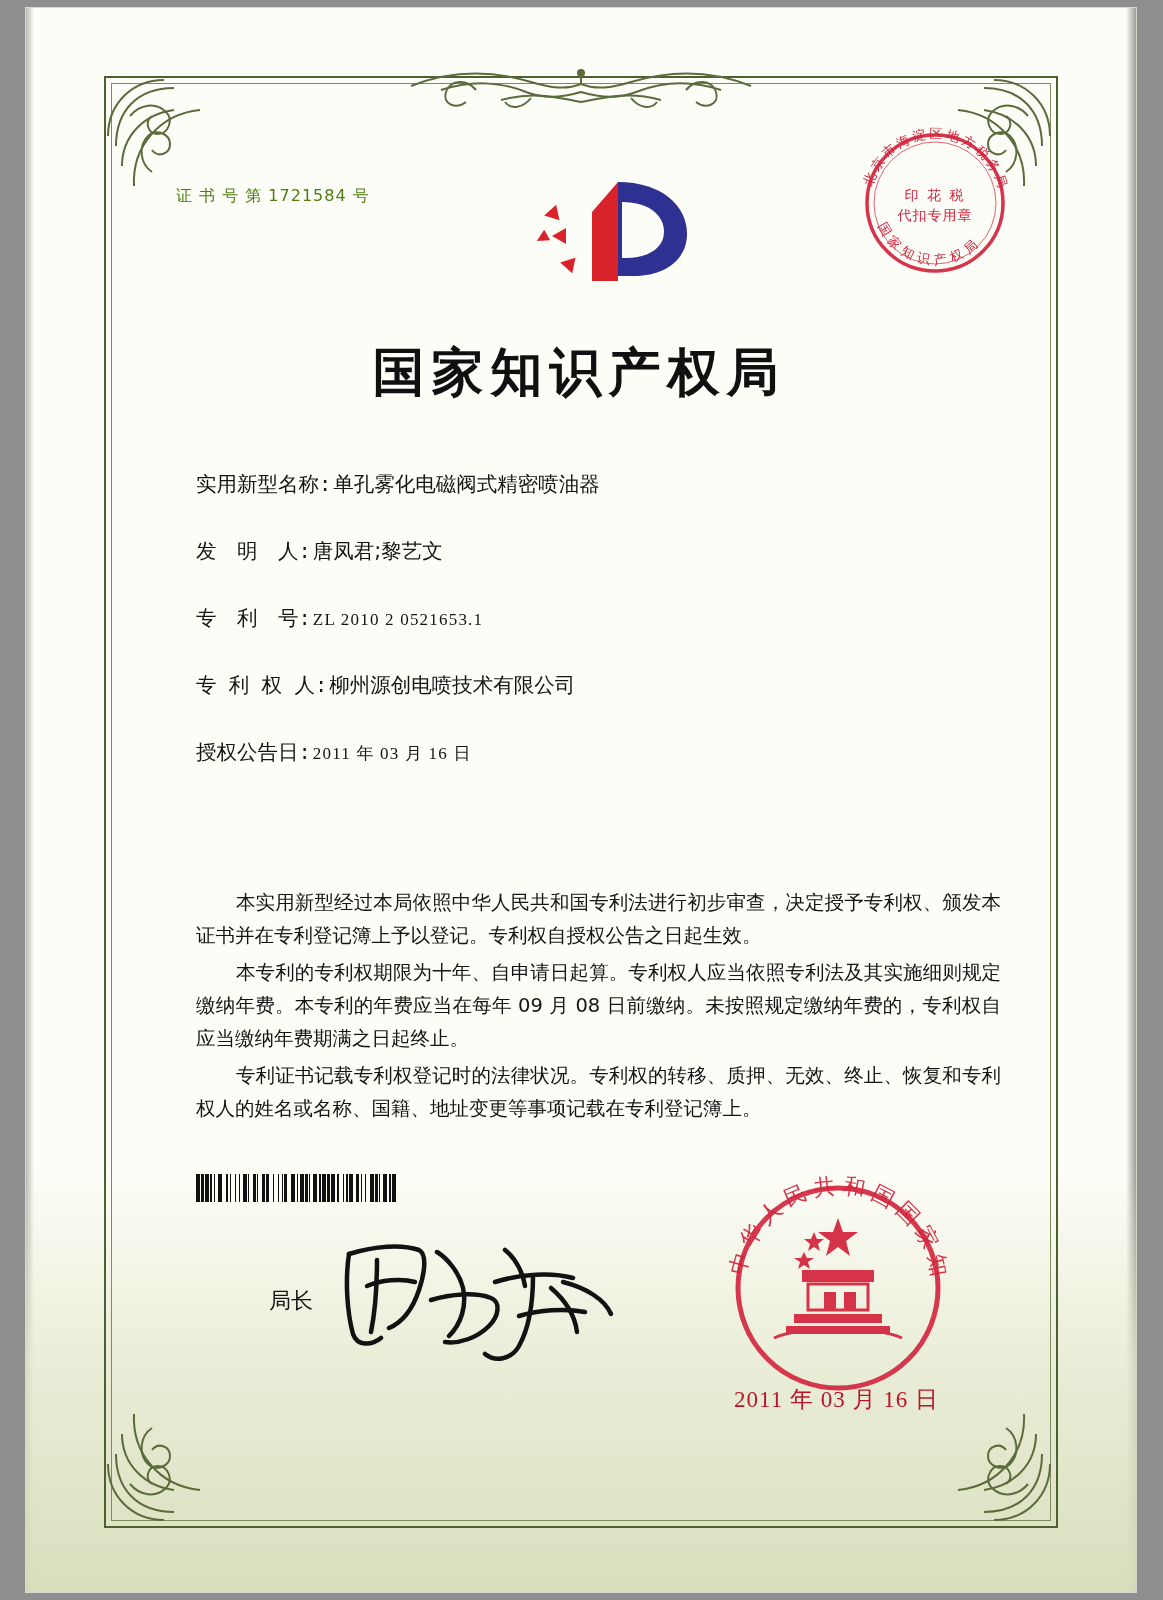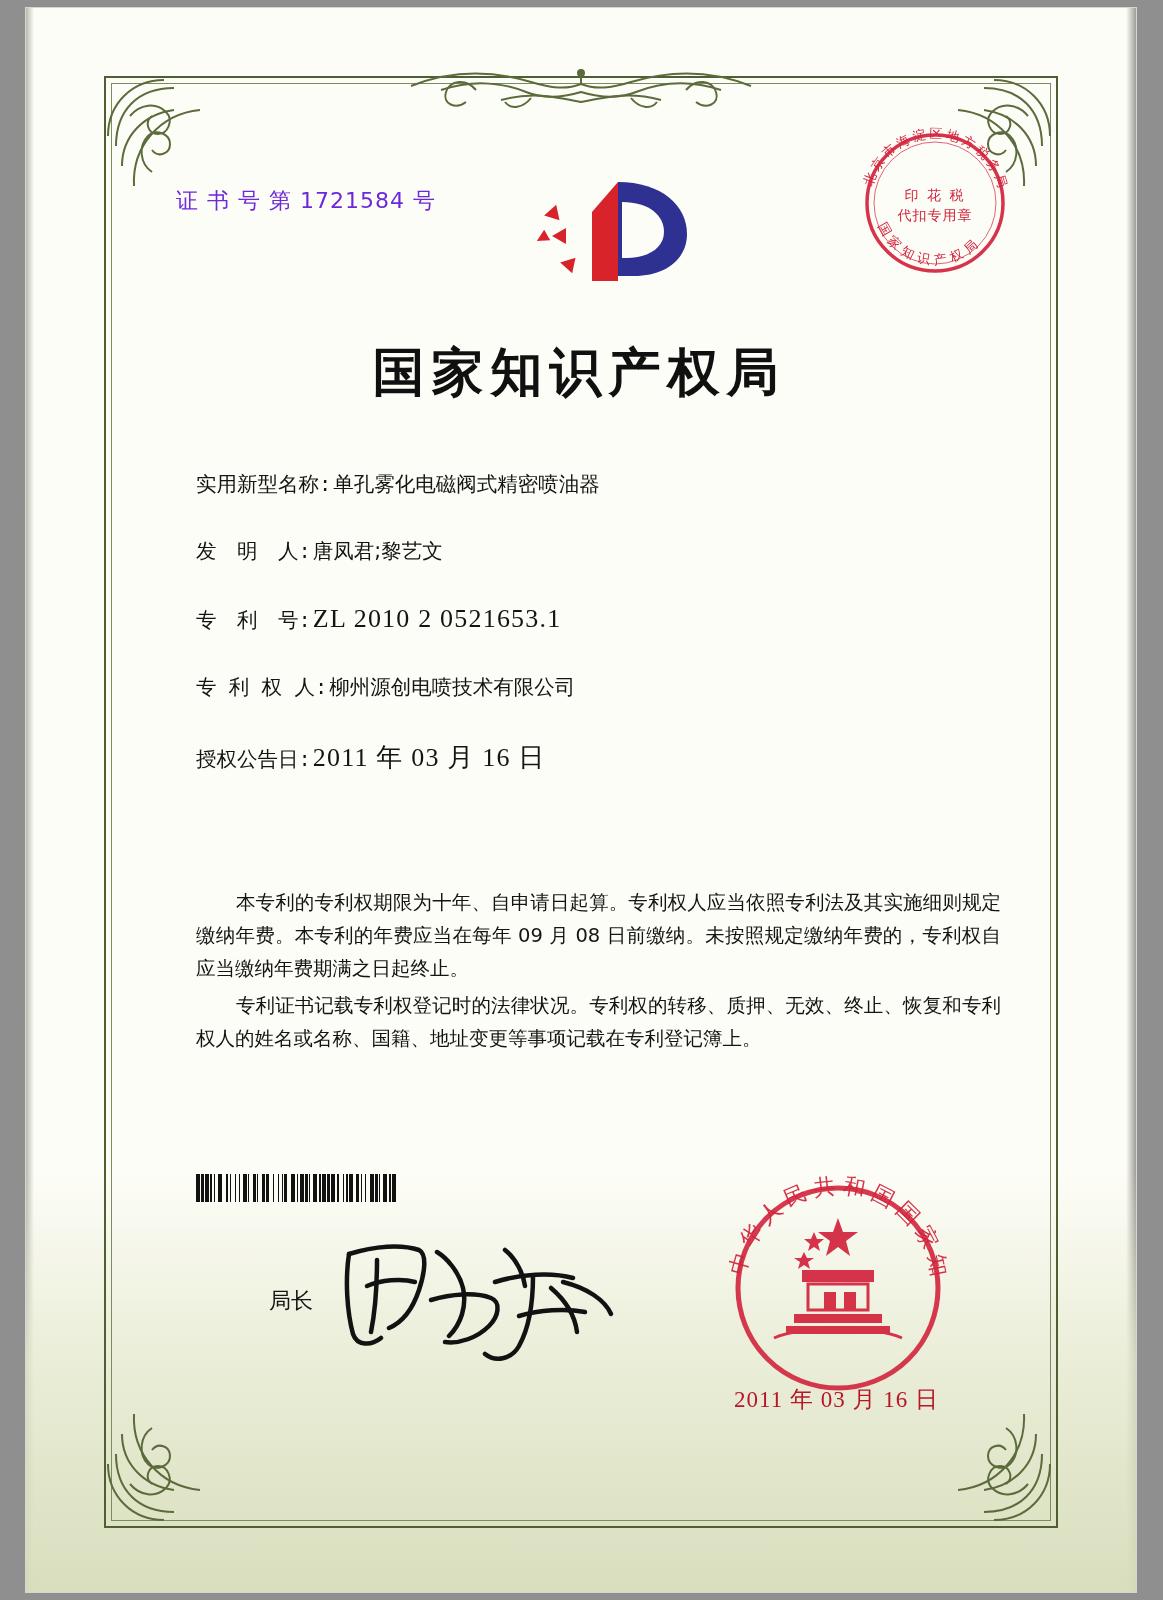--- a/index.html
+++ b/index.html
@@ -63,22 +63,22 @@
     position:absolute;
     left: 78px; top: 68px;
     width: 950px; height: 1448px;
     z-index: 4;
   }
 
   .cert-number{
     position:absolute;
     left: 72px; top: 110px;
     font-family: "DejaVu Sans", sans-serif;
-    font-size: 22px;
-    color:#6d28d9;
+    font-size: 16px;
+    color:#4d7c0f;
     letter-spacing: 1px;
     white-space: nowrap;
   }
 
   
   .logo{
     position:absolute;
     left: 418px; top: 100px;
     width: 200px; height: 130px;
   }
@@ -119,21 +119,21 @@
   }
   .field-label{
     font-family: Liberation Mono, monospace;
   }
   .field-value{
     font-family: "DejaVu Sans", sans-serif;
     margin-left: 2px;
   }
   .field-value.latin{
     font-family: "Liberation Serif", serif;
-    font-size: 26px;
+    font-size: 17px;
     letter-spacing: 1.2px;
     text-align: right;
   }
 
   
   .paragraphs{
     position:absolute;
     left: 92px; top: 810px;
     width: 805px;
     font-size: 19.5px;
@@ -315,20 +315,21 @@
         <span class="field-label">专 利 权 人:</span>
         <span class="field-value">柳州源创电喷技术有限公司</span>
       </div>
       <div class="field-row">
         <span class="field-label">授权公告日:</span>
         <span class="field-value latin">2011 年 03 月 16 日</span>
       </div>
     </div>
 
     <div class="paragraphs">
+      <p>本实用新型经过本局依照中华人民共和国专利法进行初步审查，决定授予专利权、颁发本证书并在专利登记簿上予以登记。专利权自授权公告之日起生效。</p>
       <p>本专利的专利权期限为十年、自申请日起算。专利权人应当依照专利法及其实施细则规定缴纳年费。本专利的年费应当在每年 09 月 08 日前缴纳。未按照规定缴纳年费的，专利权自应当缴纳年费期满之日起终止。</p>
       <p>专利证书记载专利权登记时的法律状况。专利权的转移、质押、无效、终止、恢复和专利权人的姓名或名称、国籍、地址变更等事项记载在专利登记簿上。</p>
     </div>
 
     <div class="barcode">
         <i style="width:3.9000000000000004px;"></i>
         <i style="width:1.3px;background:transparent;"></i>
         <i style="width:2.6px;"></i>
         <i style="width:1.3px;background:transparent;"></i>
         <i style="width:3.9000000000000004px;"></i>

